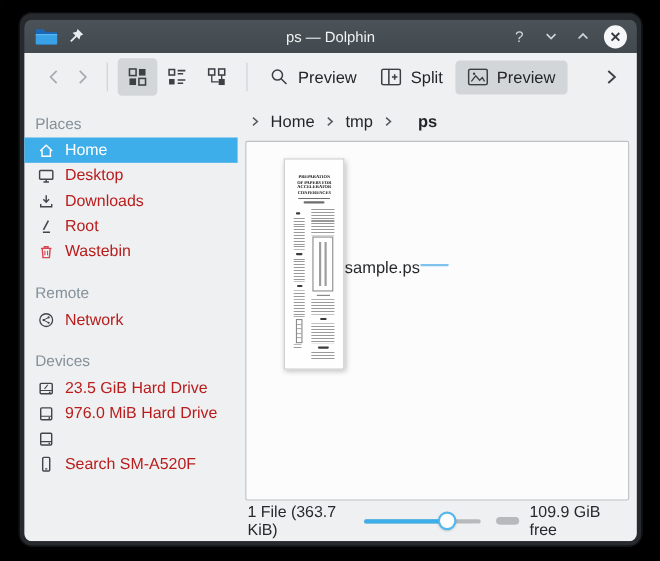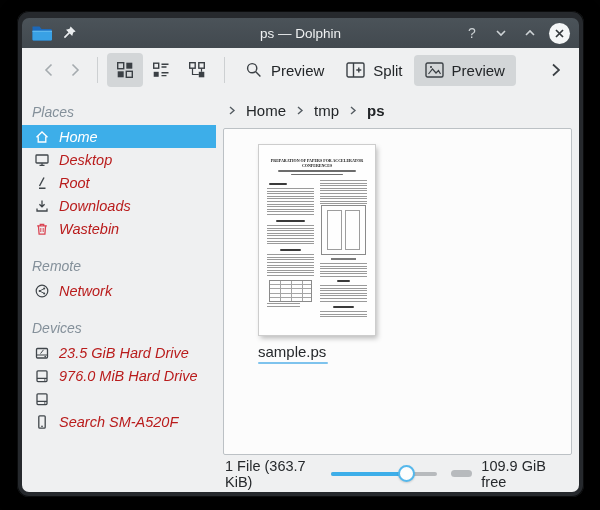--- a/index.html
+++ b/index.html
@@ -22,35 +22,35 @@
   .nav-btn{width:26px;height:30px;display:flex;align-items:center;justify-content:center;}
   .t-sep{width:1px;height:26px;background:#cdd0d2;margin:0 9px;}
   .view-btn{width:36px;height:34px;display:flex;align-items:center;justify-content:center;border-radius:4px;}
   .view-btn.active{background:#d3d6d8;}
   .t-btn{display:flex;align-items:center;gap:8px;padding:7px 11px;border-radius:4px;font-size:15px;color:#232629;}
   .t-btn.active{background:#d3d6d8;}
   .t-spacer{flex:1;}
 
   
   .body-row{flex:1;display:flex;min-height:0;}
-  .sidebar{width:201px;flex:none;padding-top:6px;box-sizing:border-box;font-style:italic;}
+  .sidebar{width:201px;flex:none;padding-top:6px;box-sizing:border-box;}
   .sec-label{color:#84909a;font-size:14px;padding:6px 0 5px 10px;}
   .side-item{height:23px;display:flex;align-items:center;gap:9px;padding-left:11px;font-size:14.5px;color:#b91c1c;width:194px;box-sizing:border-box;}
   .side-item.selected{background:#3daee9;color:#fff;}
   .side-item .ic{width:17px;height:17px;flex:none;display:flex;align-items:center;justify-content:center;}
   .sec-gap{height:12px;}
 
   .content-col{flex:1;display:flex;flex-direction:column;min-width:0;margin-right:7px;}
   .breadcrumb{height:36px;display:flex;align-items:center;gap:2px;font-size:15px;color:#232629;padding-left:4px;flex:none;}
   .bc-item{padding:2px 7px;}
-  .bc-item.current{font-weight:bold;margin-left:0;}
+  .bc-item.current{font-weight:bold;margin-left:13px;}
   .bc-chev{display:flex;align-items:center;}
 
   .view{flex:1;background:#fcfcfc;border:1px solid #bcc1c5;border-radius:2px;position:relative;min-height:0;}
-  .file-item{position:absolute;left:34px;top:15px;width:150px;display:flex;flex-direction:column;align-items:flex-start;}
+  .file-item{position:absolute;left:34px;top:15px;width:150px;display:flex;flex-direction:row;align-items:center;}
   .file-name{font-size:15px;color:#26292c;margin-top:7px;}
   .sel-underline{width:70px;height:2px;background:#7ec3ed;margin-top:2px;border-radius:1px;}
 
   
   .page{width:118px;height:192px;background:#fefefe;border:1px solid #cdcdcd;box-shadow:1.5px 2.5px 5px rgba(0,0,0,.25);box-sizing:border-box;padding:14px 8px 7px;display:flex;flex-direction:column;}
   .p-title{font-family:"Liberation Serif",serif;font-weight:bold;font-size:4px;line-height:4.6px;text-align:center;color:#101010;margin:0 3px;}
   .p-auth{height:1.4px;background:#6c6c6c;margin:2.2px auto 0;border-radius:1px;}
   .cols{display:flex;gap:6px;flex:1;margin-top:5px;min-height:0;}
   .col{flex:1;display:flex;flex-direction:column;}
   .tx{background-image:repeating-linear-gradient(to bottom,#9a9a9a 0,#9a9a9a 1px,transparent 1px,transparent 2.6px);}
@@ -205,35 +205,35 @@
                     <rect x="2" y="3" width="12" height="8" rx="0.8" fill="none" stroke="#40464b" stroke-width="1.3"></rect>
                     <path d="M8 11.2v2M5.5 13.4h5" stroke="#40464b" stroke-width="1.3"></path>
                   </svg>
               </span>
               <span>Desktop</span>
             </div>
 
             <div class="side-item">
               <span class="ic">
                 <svg width="16" height="16" viewBox="0 0 16 16">
+                    <path d="M8 2.5v6M5.4 6.2L8 8.8l2.6-2.6" fill="none" stroke="#40464b" stroke-width="1.3"></path>
+                    <path d="M3 10.5v2.5h10v-2.5" fill="none" stroke="#40464b" stroke-width="1.3"></path>
+                  </svg>
+              </span>
+              <span>Downloads</span>
+            </div>
+
+            <div class="side-item">
+              <span class="ic">
+                <svg width="16" height="16" viewBox="0 0 16 16">
                     <path d="M10 2.5L5.5 11" stroke="#40464b" stroke-width="1.4"></path>
                     <path d="M5 13.2h6.5" stroke="#40464b" stroke-width="1.4"></path>
                   </svg>
               </span>
               <span>Root</span>
-            </div>
-
-            <div class="side-item">
-              <span class="ic">
-                <svg width="16" height="16" viewBox="0 0 16 16">
-                    <path d="M8 2.5v6M5.4 6.2L8 8.8l2.6-2.6" fill="none" stroke="#40464b" stroke-width="1.3"></path>
-                    <path d="M3 10.5v2.5h10v-2.5" fill="none" stroke="#40464b" stroke-width="1.3"></path>
-                  </svg>
-              </span>
-              <span>Downloads</span>
             </div>
 
             <div class="side-item">
               <span class="ic">
                 <svg width="16" height="16" viewBox="0 0 16 16">
                     <path d="M3.2 4.8h9.6M6.3 4.8V3.3h3.4v1.5" fill="none" stroke="#da4453" stroke-width="1.3"></path>
                     <path d="M4.4 4.8l.7 8.4h5.8l.7-8.4" fill="none" stroke="#da4453" stroke-width="1.3"></path>
                     <path d="M6.8 7v4M9.2 7v4" stroke="#da4453" stroke-width="1"></path>
                   </svg>
               </span>

